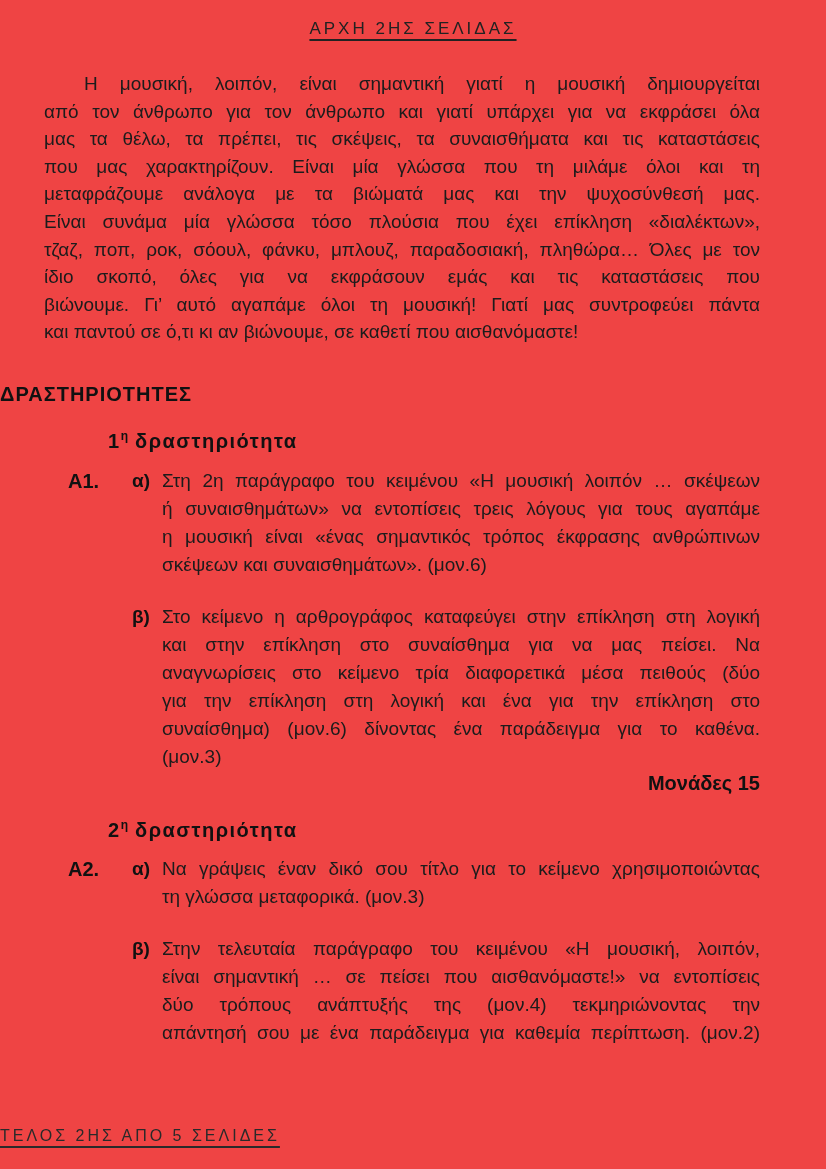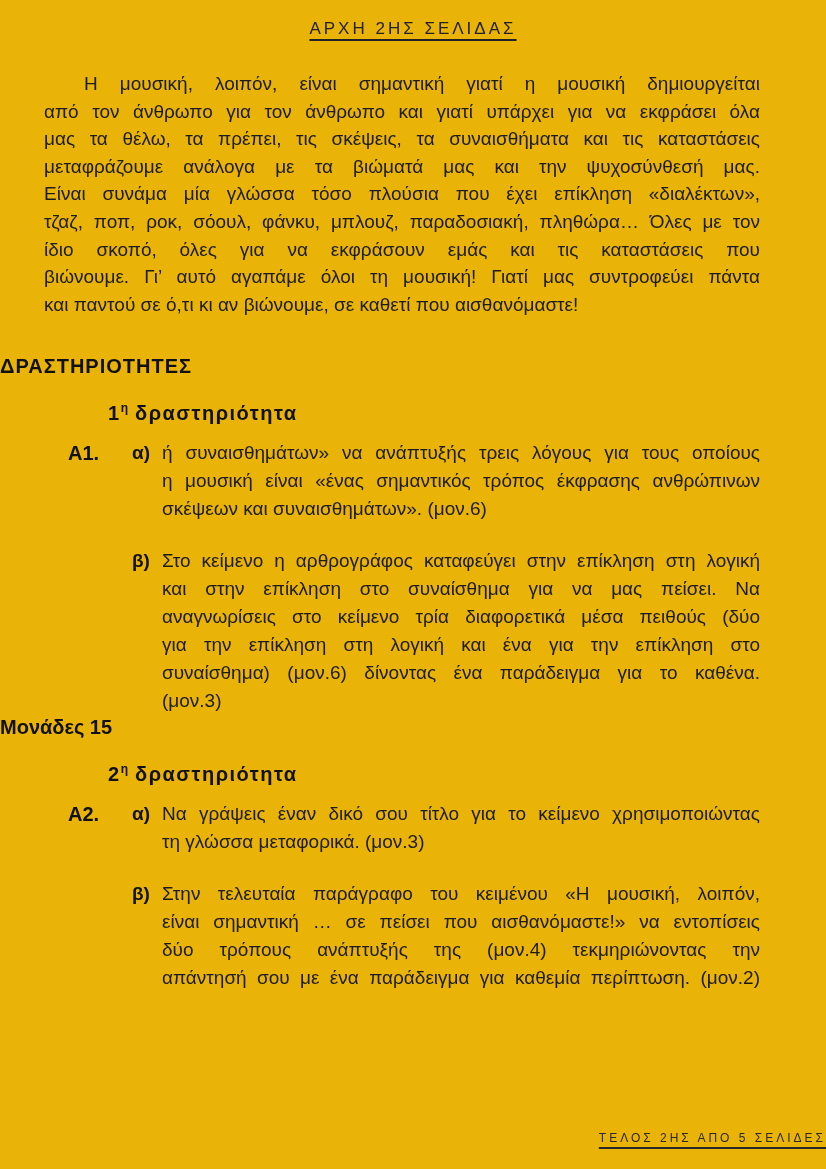--- a/index.html
+++ b/index.html
@@ -5,21 +5,21 @@
   html, body { margin: 0; padding: 0; background: #ffffff; }
   body {
     width: 826px; height: 1169px;
     font-family: "Liberation Sans", sans-serif;
     color: #1c1c1c;
   }
   .page {
     position: relative;
     width: 826px; height: 1169px;
     overflow: hidden;
-    background: #eab308;
+    background: #ef4444;
   }
   .page-header {
     padding-top: 19px;
     text-align: center;
     font-size: 17px;
     letter-spacing: 3px;
     color: #222;
   }
   .page-header .ul, .page-footer .ul {
     text-decoration: underline;
@@ -70,68 +70,70 @@
     color: #111;
   }
   .letter-label {
     font-weight: bold;
     font-size: 19px;
     color: #111;
   }
   .item-text { min-width: 0; }
   .marks {
     margin: 1px 66px 0 0;
-    text-align: left;
+    text-align: right;
     font-weight: bold;
     font-size: 20px;
     color: #111;
   }
   .page-footer {
     position: absolute;
     left: 0; right: 0;
     bottom: 24px;
-    text-align: right;
-    font-size: 12px;
+    text-align: left;
+    font-size: 16px;
     letter-spacing: 3px;
     color: #2a2a2a;
   }
 </style>
 </head>
 <body>
 
 <div class="page">
 
   <div class="page-header">
     <span class="ul">ΑΡΧΗ 2ΗΣ ΣΕΛΙΔΑΣ</span>
   </div>
 
   <div class="intro">
     <div class="jline first">Η μουσική, λοιπόν, είναι σημαντική γιατί η μουσική δημιουργείται</div>
     <div class="jline">από τον άνθρωπο για τον άνθρωπο και γιατί υπάρχει για να εκφράσει όλα</div>
     <div class="jline">μας τα θέλω, τα πρέπει, τις σκέψεις, τα συναισθήματα και τις καταστάσεις</div>
+    <div class="jline">που μας χαρακτηρίζουν. Είναι μία γλώσσα που τη μιλάμε όλοι και τη</div>
     <div class="jline">μεταφράζουμε ανάλογα με τα βιώματά μας και την ψυχοσύνθεσή μας.</div>
     <div class="jline">Είναι συνάμα μία γλώσσα τόσο πλούσια που έχει επίκληση «διαλέκτων»,</div>
     <div class="jline">τζαζ, ποπ, ροκ, σόουλ, φάνκυ, μπλουζ, παραδοσιακή, πληθώρα… Όλες με τον</div>
     <div class="jline">ίδιο σκοπό, όλες για να εκφράσουν εμάς και τις καταστάσεις που</div>
     <div class="jline">βιώνουμε. Γι’ αυτό αγαπάμε όλοι τη μουσική! Γιατί μας συντροφεύει πάντα</div>
     <div class="jline last">και παντού σε ό,τι κι αν βιώνουμε, σε καθετί που αισθανόμαστε!</div>
   </div>
 
   <div class="section-title">ΔΡΑΣΤΗΡΙΟΤΗΤΕΣ</div>
 
   <div class="activity-heading">
     <span>1</span><sup>η</sup>
     <span>δραστηριότητα</span>
   </div>
 
   <div class="item-block">
     <div class="a-label">Α1.</div>
     <div class="letter-label">α)</div>
     <div class="item-text">
-      <div class="jline">ή συναισθημάτων» να ανάπτυξής τρεις λόγους για τους οποίους</div>
+      <div class="jline">Στη 2η παράγραφο του κειμένου «Η μουσική λοιπόν … σκέψεων</div>
+      <div class="jline">ή συναισθημάτων» να εντοπίσεις τρεις λόγους για τους αγαπάμε</div>
       <div class="jline">η μουσική είναι «ένας σημαντικός τρόπος έκφρασης ανθρώπινων</div>
       <div class="jline last">σκέψεων και συναισθημάτων». (μον.6)</div>
     </div>
   </div>
 
   <div class="item-block sub">
     <div></div>
     <div class="letter-label">β)</div>
     <div class="item-text">
       <div class="jline">Στο κείμενο η αρθρογράφος καταφεύγει στην επίκληση στη λογική</div>

